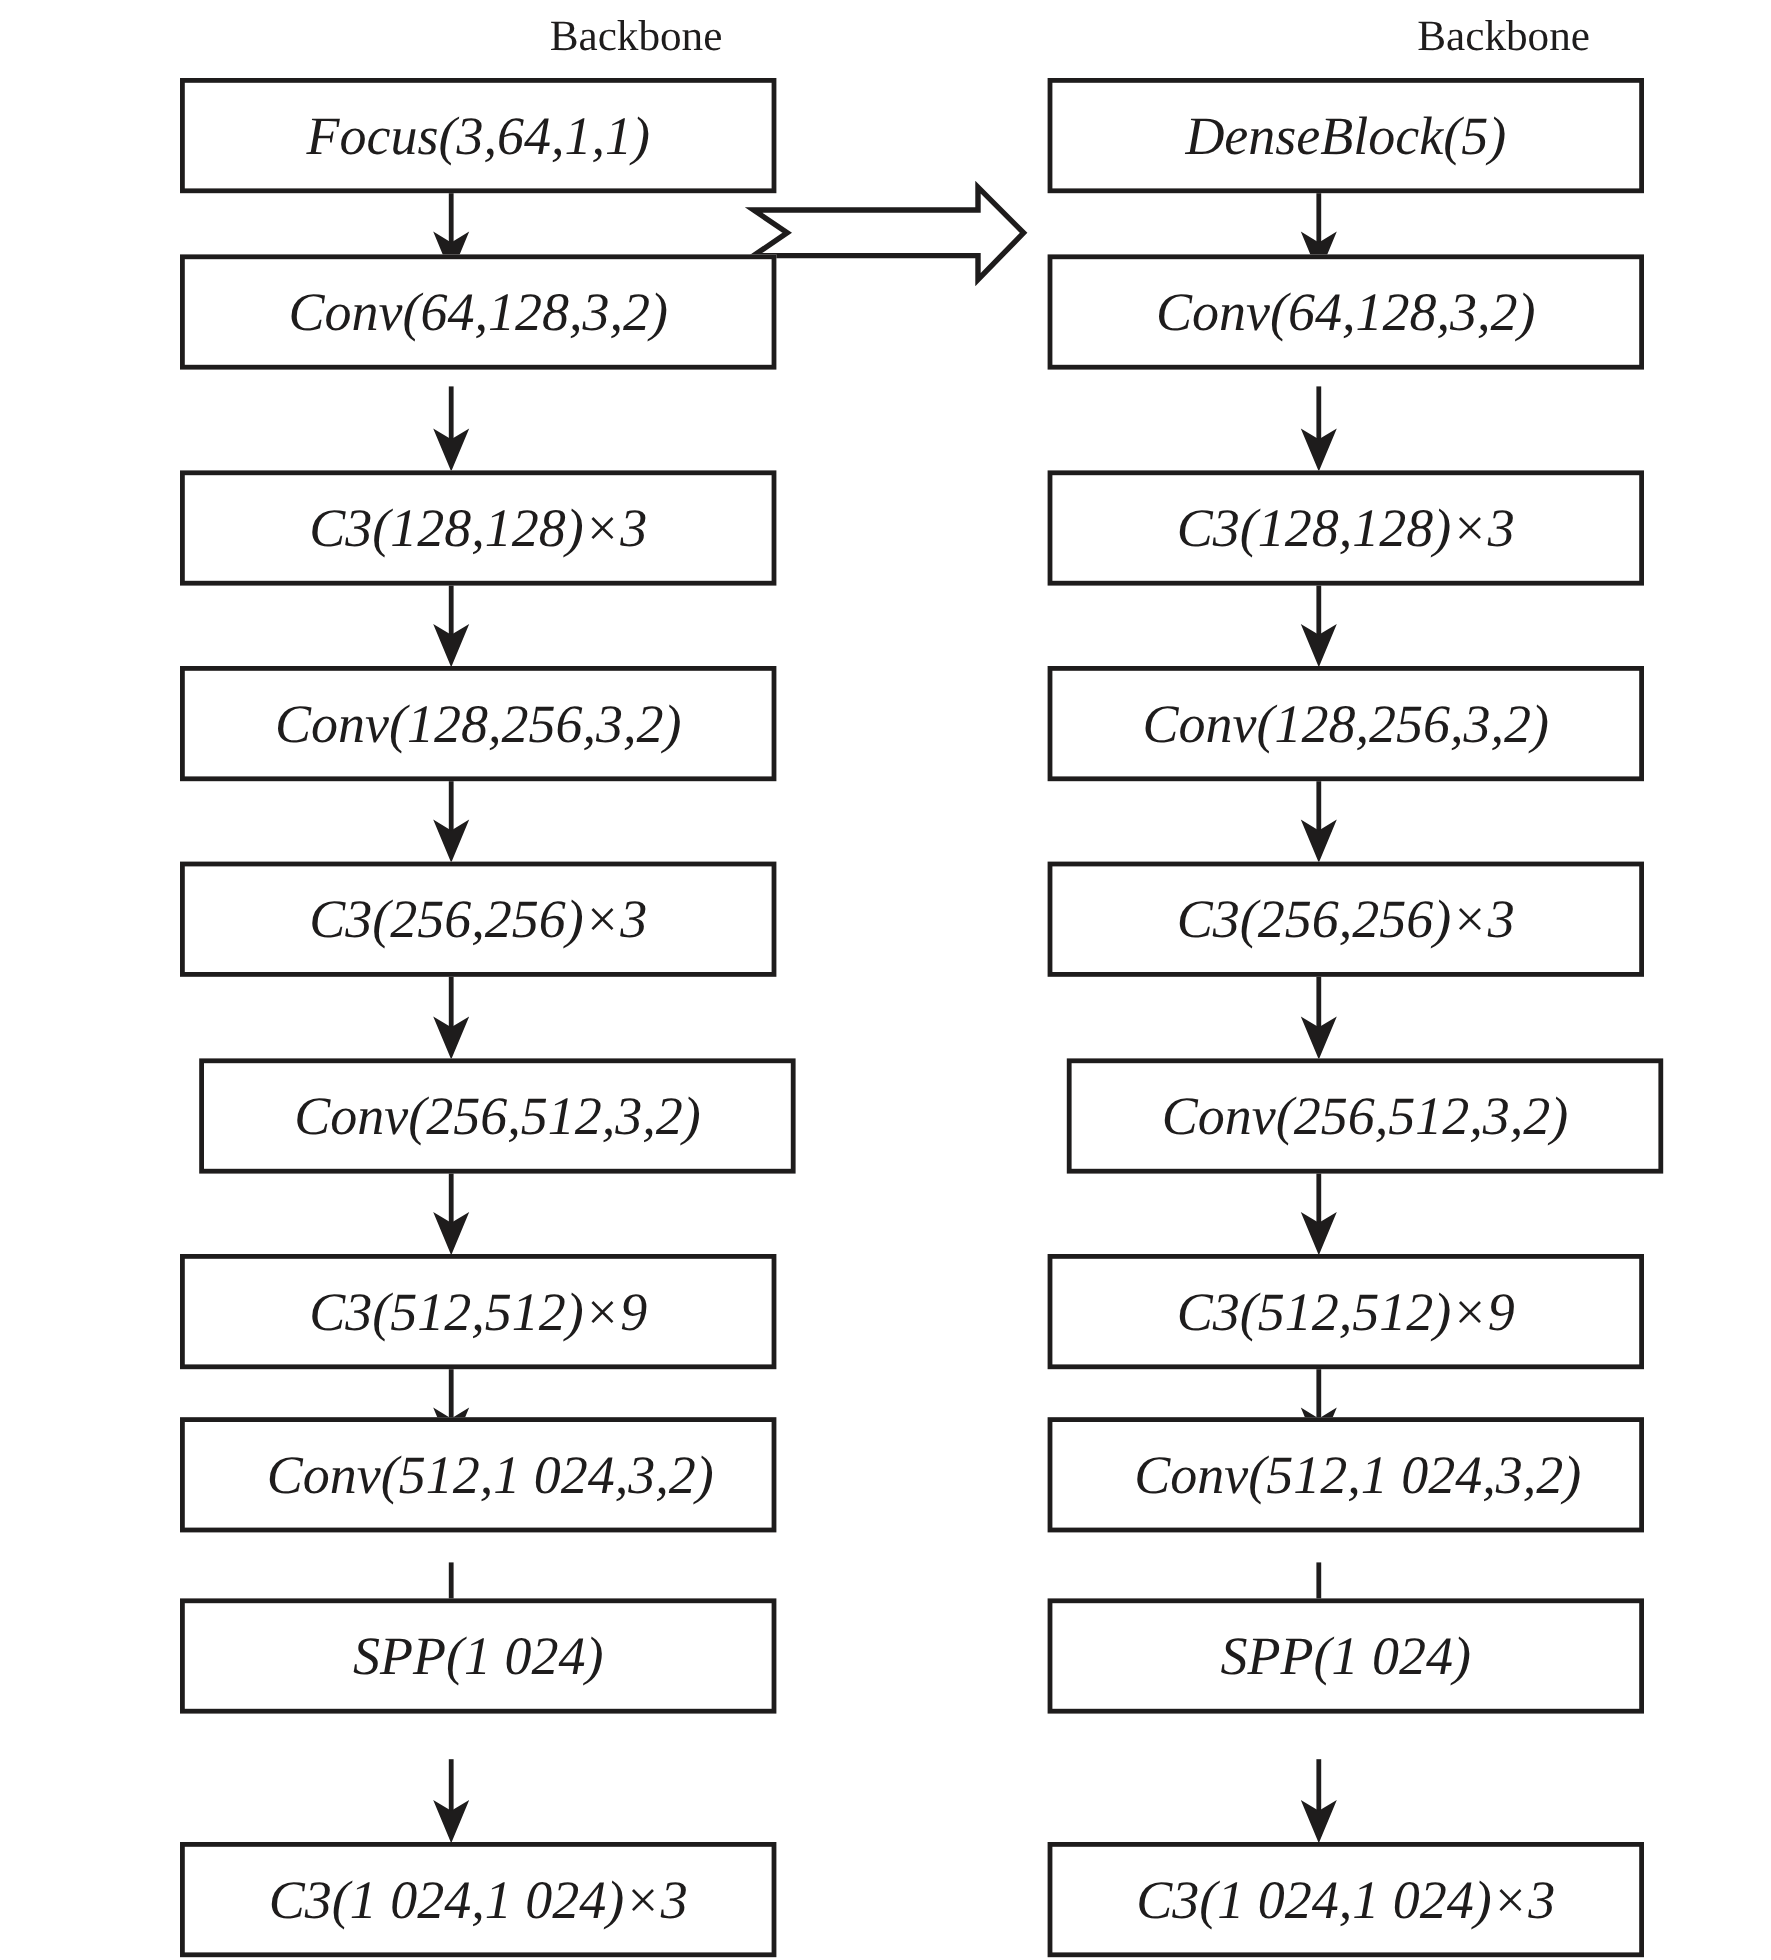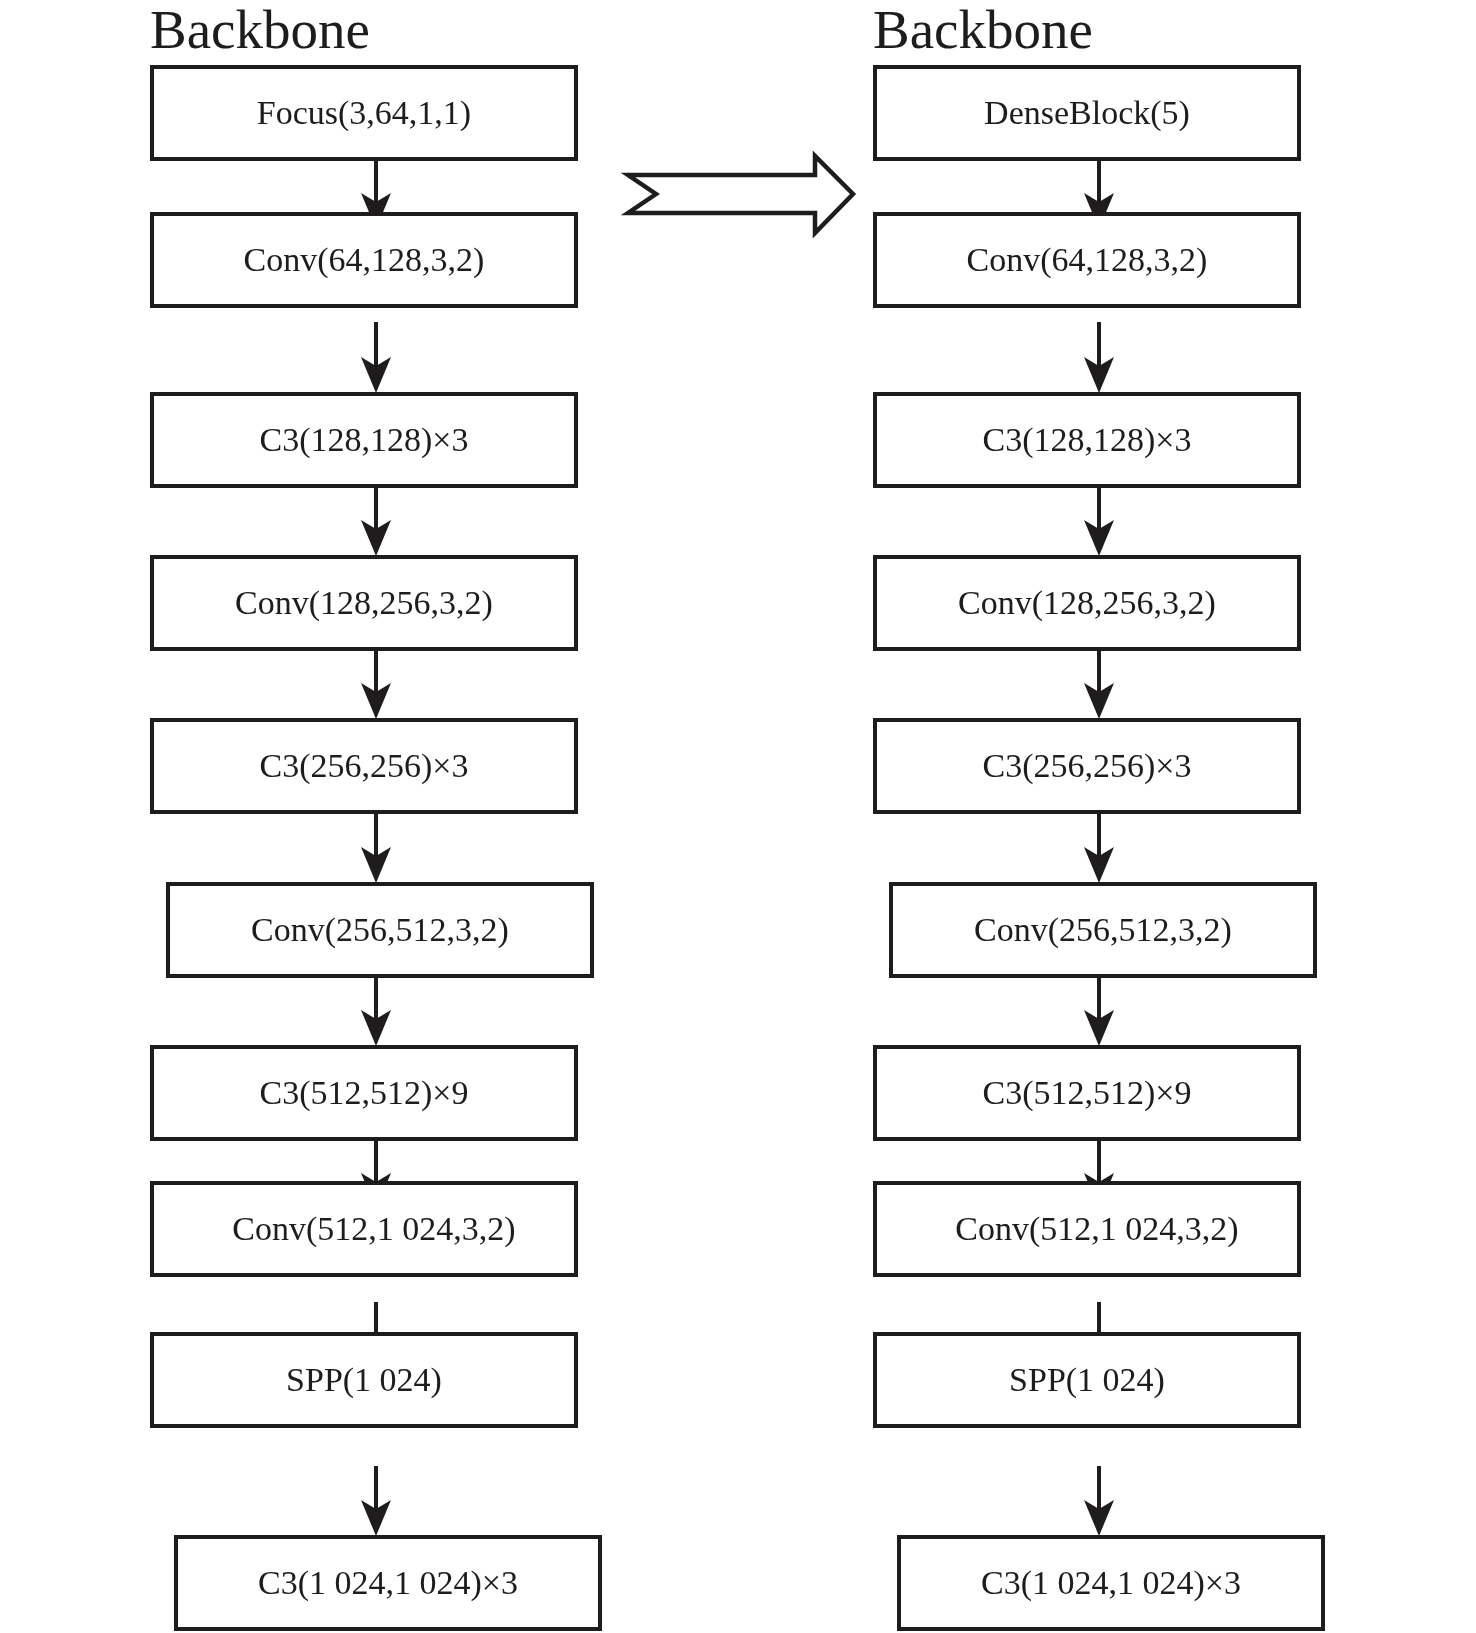--- a/index.html
+++ b/index.html
@@ -13,46 +13,47 @@
     height:1633px;
     background:var(--bg);
     font-family:"Liberation Serif","DejaVu Serif",serif;
     color:var(--ink);
     overflow:hidden;
   }
   .col-title{
     position:absolute;
     top:2px;
     width:452px;
-    text-align:left;
-    font-size:55px;
+    text-align:right;
+    font-size:36px;
     line-height:56px;
     white-space:nowrap;
   }
   .col-title.left{left:150px;}
   .col-title.right{left:873px;}
   .node{
     position:absolute;
-    width:428px;
+    width:497px;
     height:96px;
     box-sizing:border-box;
     border:4px solid var(--ink);
     background:#fff;
     display:flex;
     align-items:center;
     justify-content:center;
-    font-size:34px;
+    font-size:45px;
     line-height:1;
     white-space:nowrap;
     z-index:2;
+    font-style:italic;
   }
   .node.left{left:150px;}
   .node.right{left:873px;}
   .r0{top:65px;} .r1{top:212px;} .r2{top:392px;} .r3{top:555px;} .r4{top:718px;}
-  .r5{top:882px;margin-left:16px;} .r6{top:1045px;} .r7{top:1181px;padding-left:20px;} .r8{top:1332px;} .r9{top:1535px;margin-left:24px;}
+  .r5{top:882px;margin-left:16px;} .r6{top:1045px;} .r7{top:1181px;padding-left:20px;} .r8{top:1332px;} .r9{top:1535px;}
   .arrow-layer{
     position:absolute;
     left:0;top:0;
     width:1476px;height:1633px;
     z-index:1;
   }
   .arrow-layer line{stroke:var(--ink);stroke-width:4;}
   .arrow-layer use{fill:var(--ink);}
 </style>
 </head>

